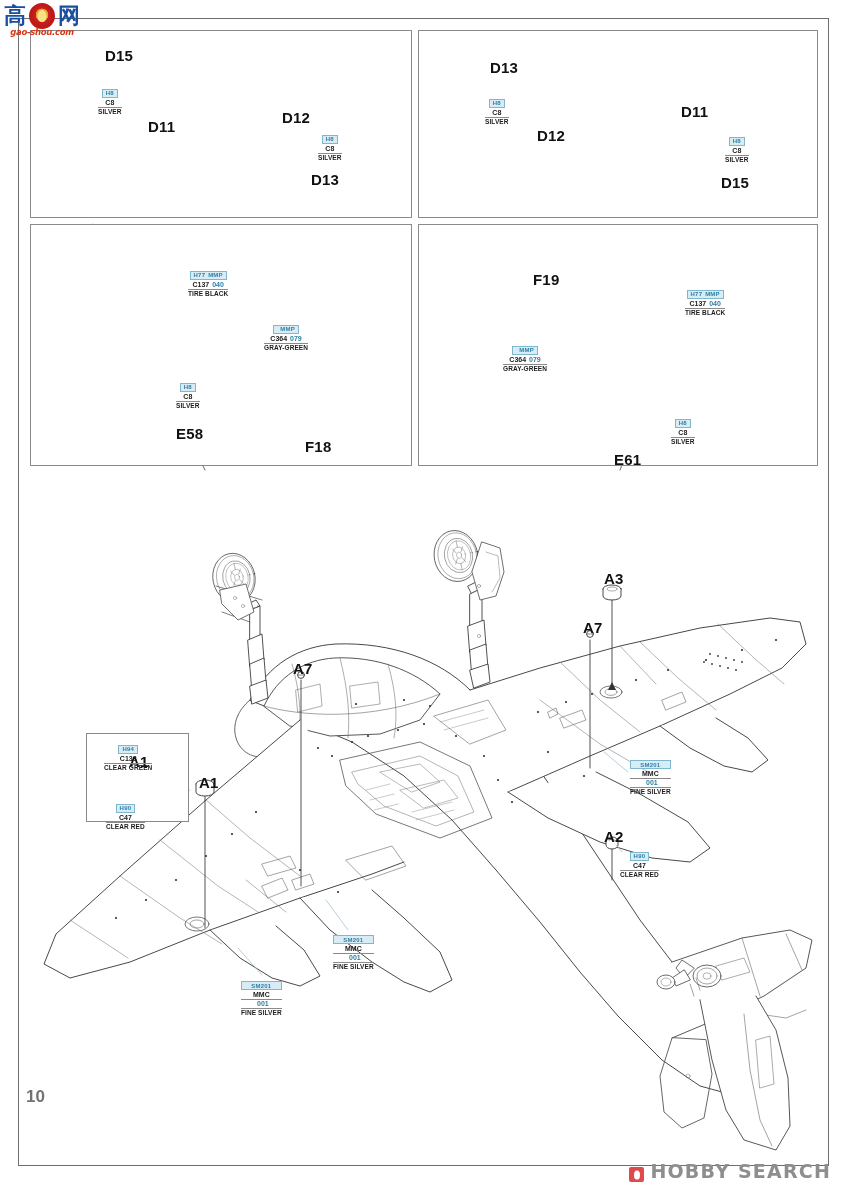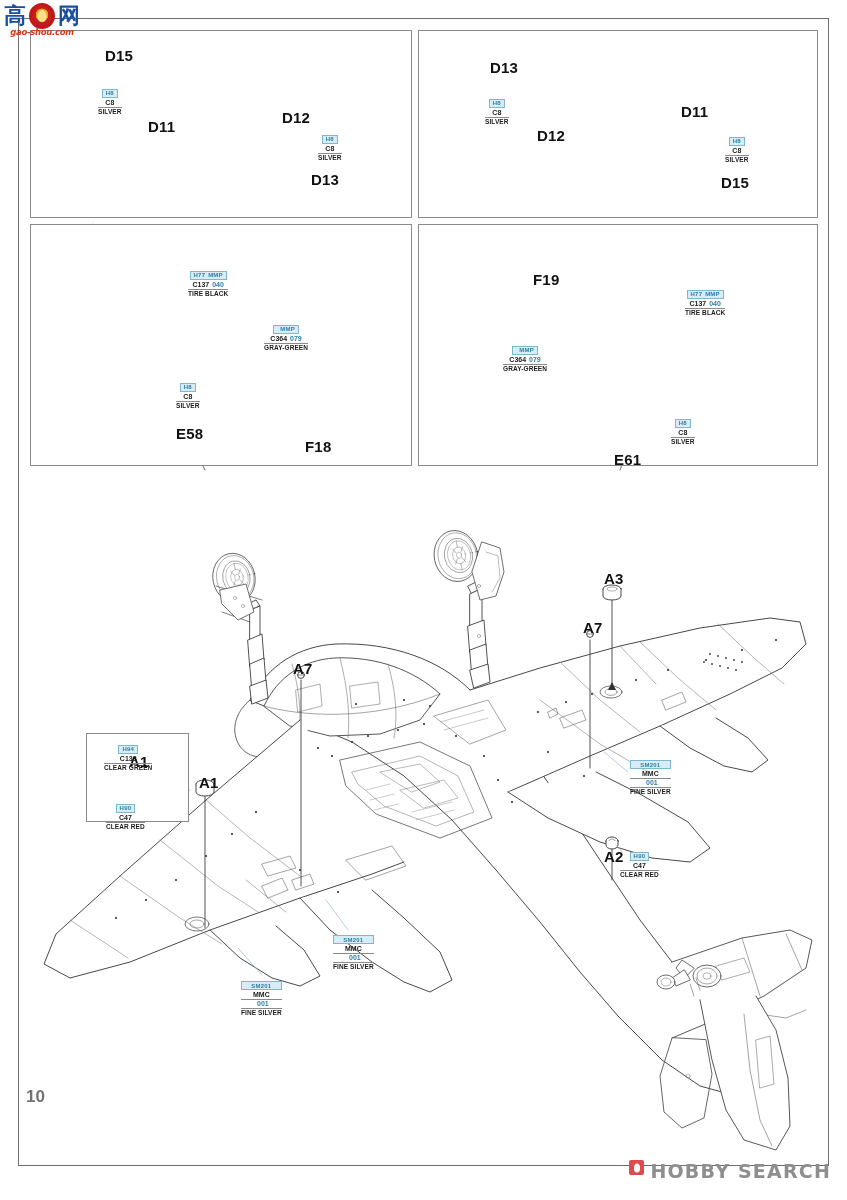--- a/index.html
+++ b/index.html
@@ -128,21 +128,21 @@
   
   #page-number{
     position:absolute;left:26px;top:1087px;
     font-family:"Liberation Sans", sans-serif;
     font-size:17px;font-weight:700;color:#737373;
   }
 
   
   #hs-footer{
     position:absolute;right:16px;top:1160px;
-    display:flex;align-items:flex-start;gap:6px;
+    display:flex;align-items:flex-end;gap:6px;
   }
   #hs-footer .hs-mark{
     width:15px;height:15px;background:#e04a4a;border-radius:2px;
     position:relative;flex:none;
   }
   #hs-footer .hs-mark:after{
     content:"";position:absolute;left:50%;top:50%;transform:translate(-50%,-50%);
     width:6px;height:9px;border-radius:50% 50% 45% 45%;background:#fff;
   }
   #hs-footer .hs-text{
@@ -605,21 +605,21 @@
   <div class="part-label" style="left:305px;top:439px;">F18</div>
 
   <div class="part-label" style="left:533px;top:272px;">F19</div>
   <div class="part-label" style="left:614px;top:416px;margin-top:36px;">E61</div>
 
   <div class="part-label" style="left:604px;top:571px;">A3</div>
   <div class="part-label" style="left:583px;top:620px;">A7</div>
   <div class="part-label" style="left:293px;top:661px;">A7</div>
   <div class="part-label" style="left:199px;top:775px;">A1</div>
   <div class="part-label" style="left:129px;top:754px;">A1</div>
-  <div class="part-label" style="left:604px;top:829px;margin-top:20px;">A2</div>
+  <div class="part-label" style="left:604px;top:829px;">A2</div>
 
   <div class="paint" style="left:98px;top:82px;">
     <span class="row1"><span class="a">H8</span></span>
     <span class="row2"><span class="code">C8</span></span>
     <span class="row3">SILVER</span>
   </div>
   <div class="paint" style="left:318px;top:128px;">
     <span class="row1"><span class="a">H8</span></span>
     <span class="row2"><span class="code">C8</span></span>
     <span class="row3">SILVER</span>

